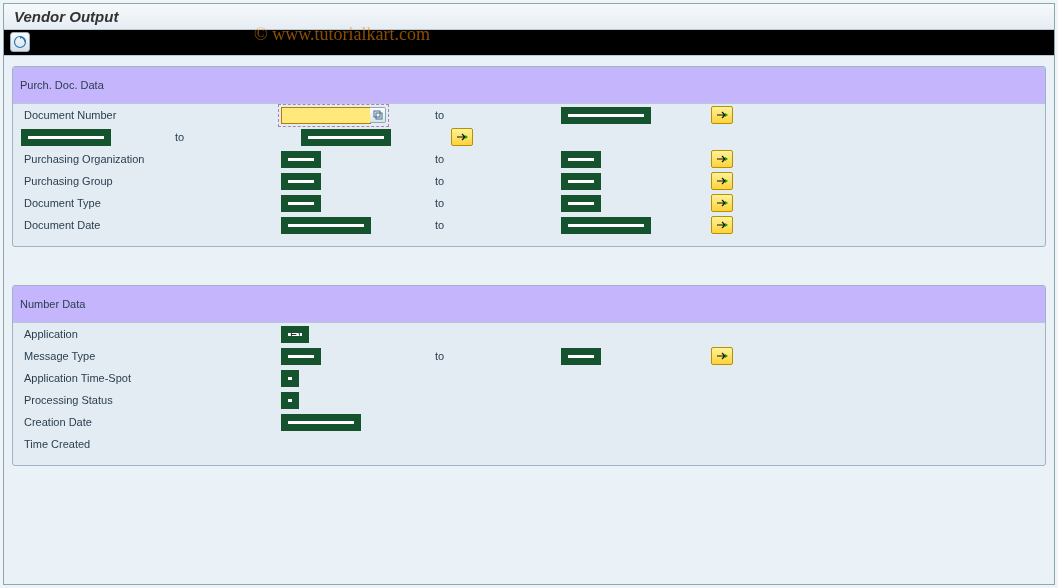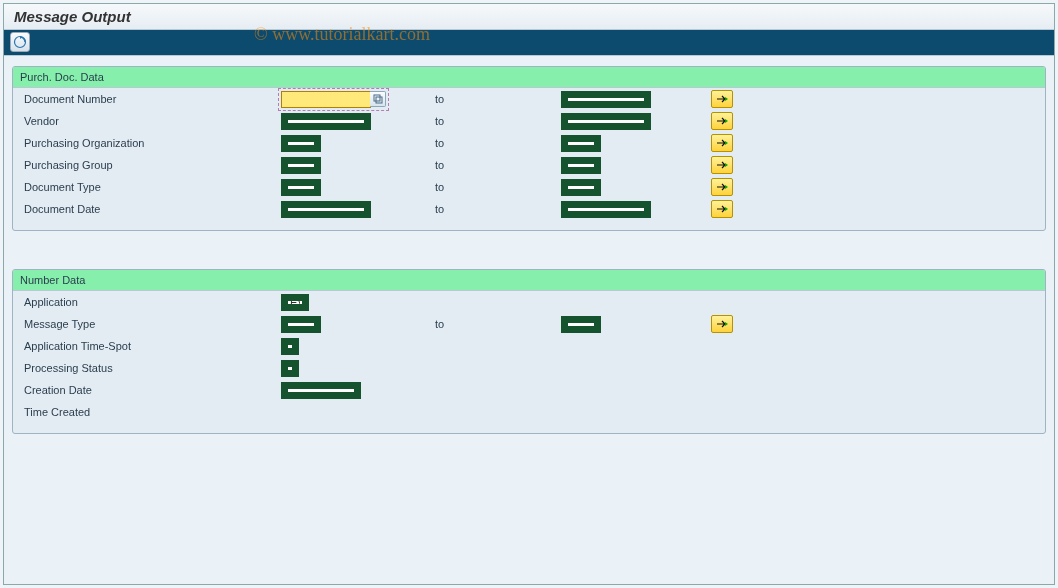--- a/index.html
+++ b/index.html
@@ -19,21 +19,21 @@
     .title-bar {
       background: linear-gradient(#f6f9fb,#e6edf3);
       padding: 4px 10px;
       font-style: italic;
       font-weight: bold;
       font-size: 15px;
       color: #333;
       border-bottom: 1px solid #b8c8d4;
     }
     .toolbar {
-      background: #0c4a6e;
+      background: #000000;
       padding: 2px 6px 2px 6px;
       border-bottom: 1px solid #b8c8d4;
       height: 26px;
       position: relative;
     }
     .exec-btn {
       display: inline-flex;
       align-items: center;
       justify-content: center;
       width: 20px; height: 20px;
@@ -55,22 +55,22 @@
     .content { padding: 10px 8px; }
     .group {
       border: 1px solid #9fb3c4;
       border-radius: 3px;
       background: #e4ecf3;
       margin-bottom: 38px;
       padding-bottom: 10px;
       overflow: hidden;
     }
     .group-title {
-      background: #86efac;
-      padding: 4px 7px;
+      background: #c4b5fd;
+      padding: 12px 7px;
       font-size: 11px;
       color: #2a3d4e;
       border-bottom: 1px solid #b8c8d4;
     }
     .row {
       display: flex;
       align-items: center;
       padding: 1px 8px;
       height: 22px;
     }
@@ -125,21 +125,21 @@
       background:linear-gradient(#fff29a,#ffd23a);
       cursor:pointer;
     }
     .multi-btn svg { width:12px; height:10px; }
   </style>
 </head>
 <body>
 
 <div class="outer">
   <div class="title-bar">
-    <span>Message Output</span>
+    <span>Vendor Output</span>
   </div>
   <div class="toolbar">
     <span class="exec-btn">
       <svg viewBox="0 0 14 14">
           <circle cx="7" cy="7" r="5.5" fill="none" stroke="#2a77b0" stroke-width="1.2"></circle>
           <path d="M7 2 A5 5 0 0 1 12 7" fill="none" stroke="#2a77b0" stroke-width="1.4"></path>
           <path d="M7 1 L7 4 L9 2.5 Z" fill="#2a77b0"></path>
         </svg>
     </span>
     <span class="watermark">© www.tutorialkart.com</span>
@@ -163,21 +163,20 @@
             <div class="ms-slot">
               <span class="multi-btn">
                 <svg viewBox="0 0 12 10">
                   <path d="M1 5 L8 5 M6 2 L9 5 L6 8" stroke="#111" stroke-width="1.2" fill="none"></path>
                   <path d="M9 3 L12 5 L9 7 Z" fill="#0a0"></path>
                 </svg>
               </span>
             </div>
           </div>
           <div class="row">
-            <div class="label">Vendor</div>
             <div class="field-slot"><input class="text w-long" value="" style=""></div>
             <div class="to-label">to</div>
             <div class="to-slot"><input class="text w-long" value="" style=""></div>
             <div class="ms-slot">
               <span class="multi-btn">
                 <svg viewBox="0 0 12 10">
                   <path d="M1 5 L8 5 M6 2 L9 5 L6 8" stroke="#111" stroke-width="1.2" fill="none"></path>
                   <path d="M9 3 L12 5 L9 7 Z" fill="#0a0"></path>
                 </svg>
               </span>

